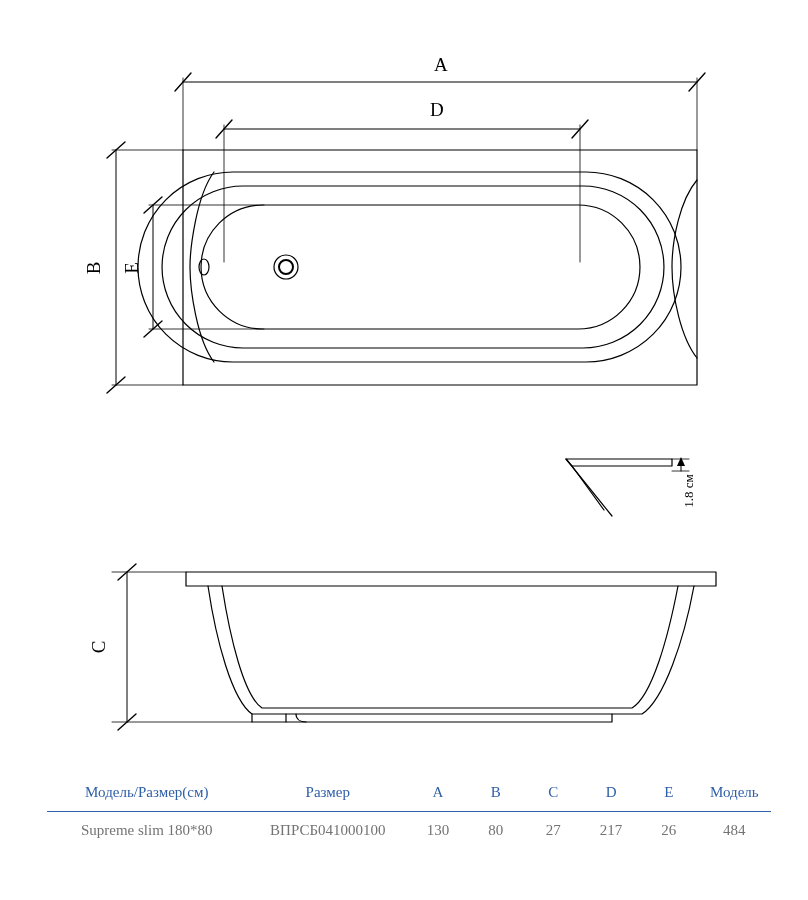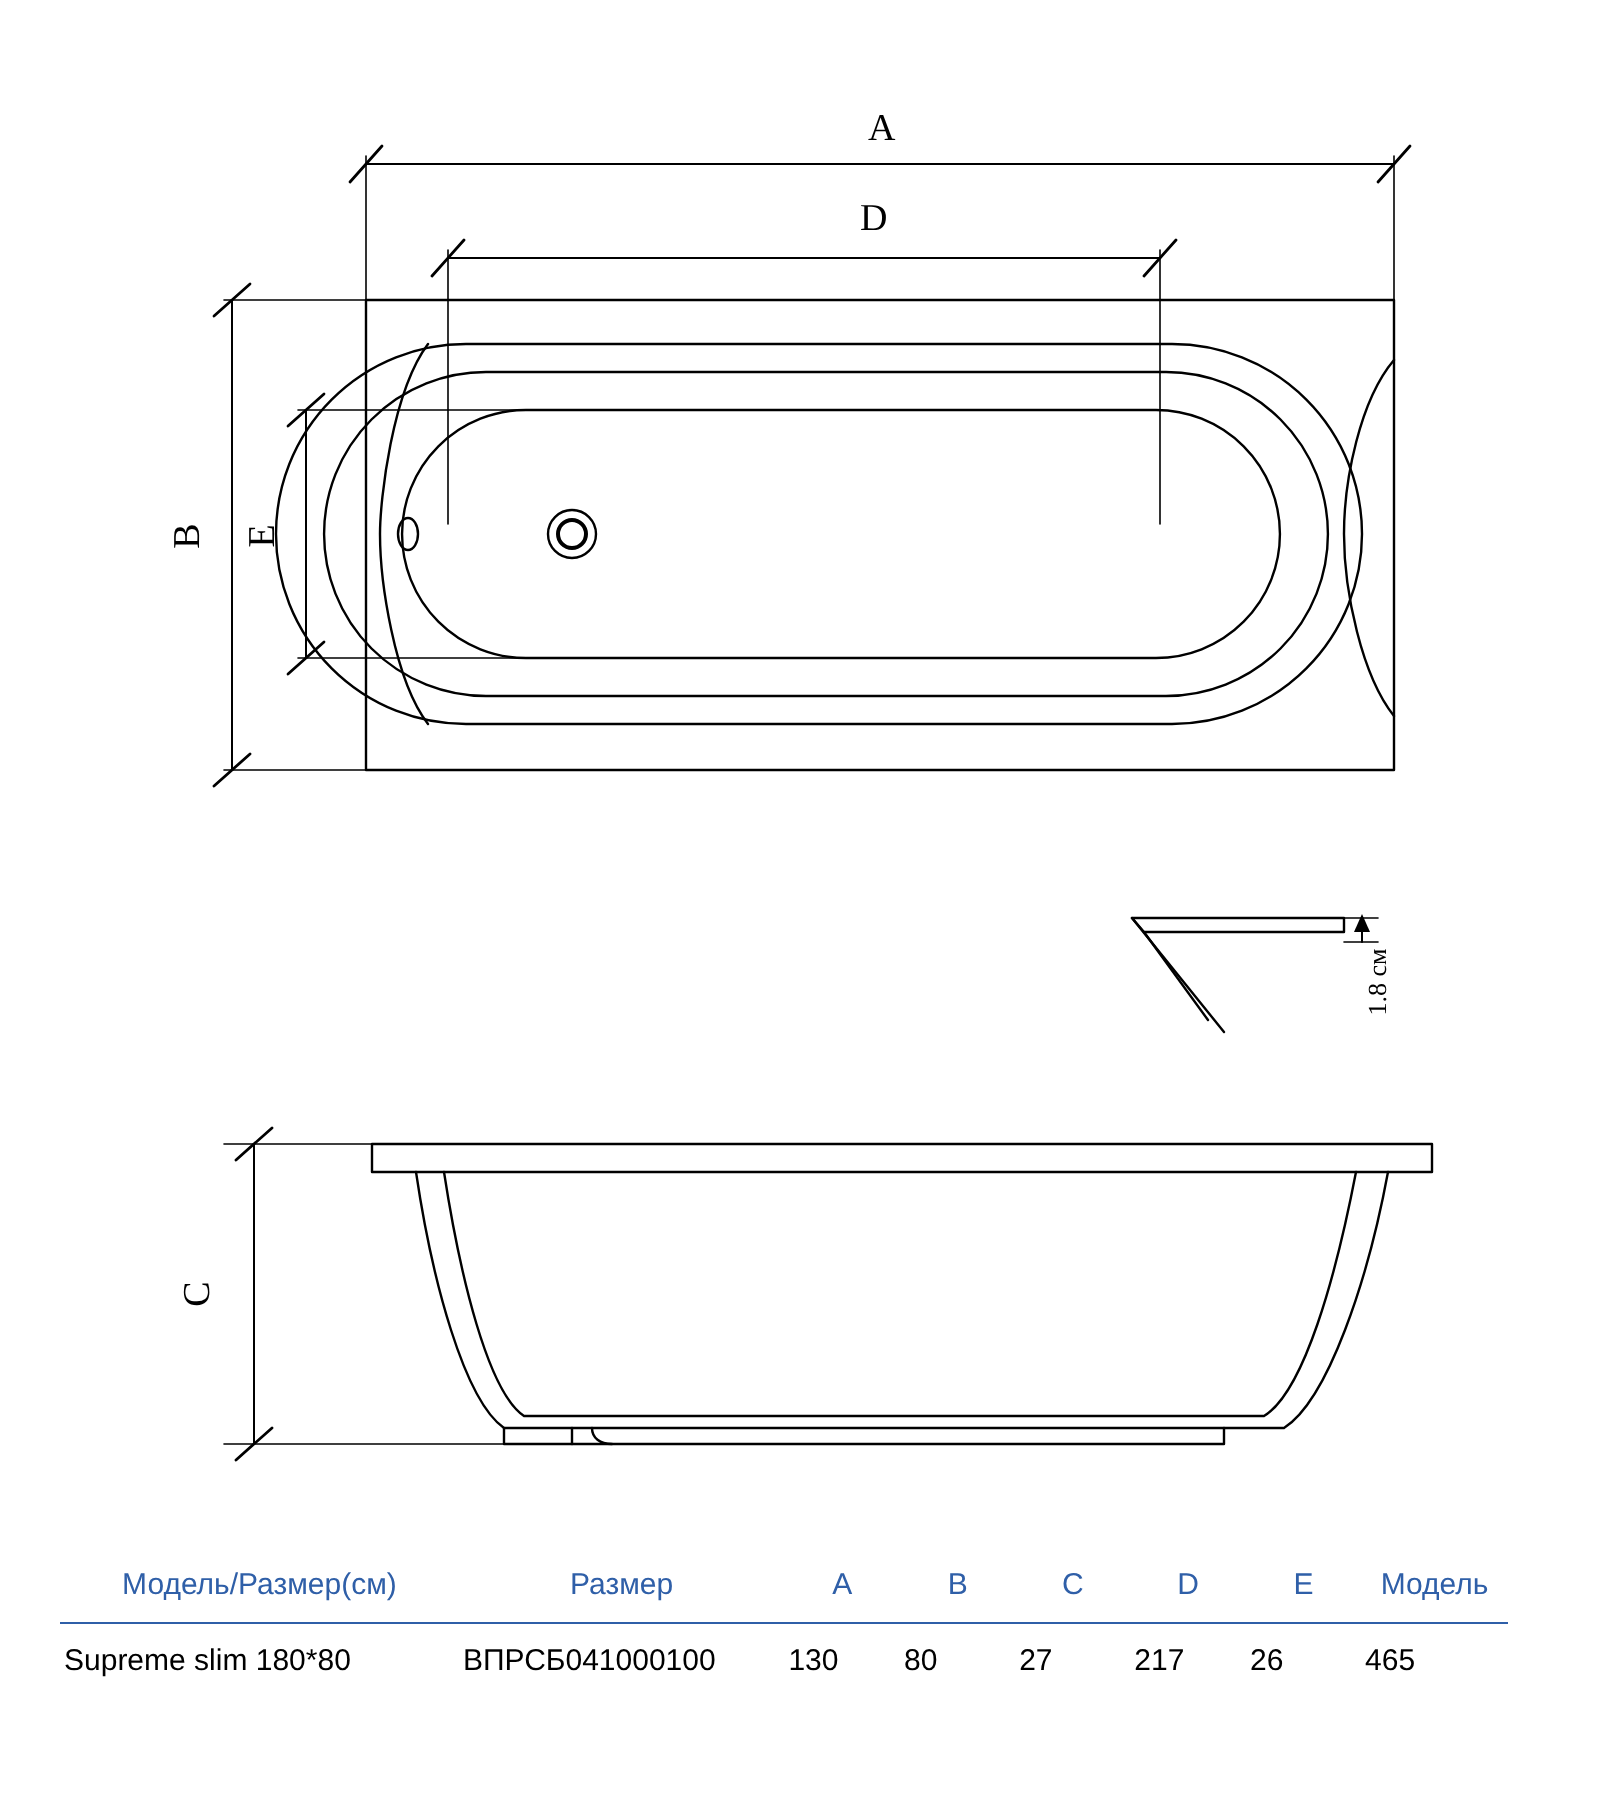--- a/index.html
+++ b/index.html
@@ -43,38 +43,39 @@
     font-family: "Liberation Serif", serif;
     font-size: 13px;
     color: #000;
     white-space: nowrap;
     transform: rotate(-90deg);
     transform-origin: 50% 50%;
   }
   
   #spec-table {
     position: absolute;
-    left: 30px;
+    left: 47px;
     top: 778px;
     width: 724px;
     border-collapse: collapse;
-    font-family: Liberation Sans, sans-serif;
+    font-family: Liberation Serif, serif;
   }
   #spec-table th {
     color: #2f5fa8;
     font-weight: normal;
     font-size: 15px;
     padding: 6px 2px 10px 2px;
     text-align: center;
     border-bottom: 1px solid #2f5fa8;
   }
   #spec-table td {
     font-size: 15px;
     padding: 10px 2px 6px 2px;
-    color: #000000;
+    text-align: center;
+    color: #737373;
   }
   #spec-table th.c0, #spec-table td.c0 { width: 200px; }
   #spec-table th.c1, #spec-table td.c1 { width: 160px; }
   #spec-table th.c2, #spec-table td.c2,
   #spec-table th.c3, #spec-table td.c3,
   #spec-table th.c4, #spec-table td.c4,
   #spec-table th.c5, #spec-table td.c5,
   #spec-table th.c6, #spec-table td.c6 { width: 55px; }
   #spec-table th.c7, #spec-table td.c7 { width: 70px; }
 </style>
@@ -170,18 +171,18 @@
     </thead>
     <tbody>
       <tr>
         <td class="c0">Supreme slim 180*80</td>
         <td class="c1">ВПРСБ041000100</td>
         <td class="c2">130</td>
         <td class="c3">80</td>
         <td class="c4">27</td>
         <td class="c5">217</td>
         <td class="c6">26</td>
-        <td class="c7">465</td>
+        <td class="c7">484</td>
       </tr>
     </tbody>
   </table>
 
 </div>
 
 </body></html>

